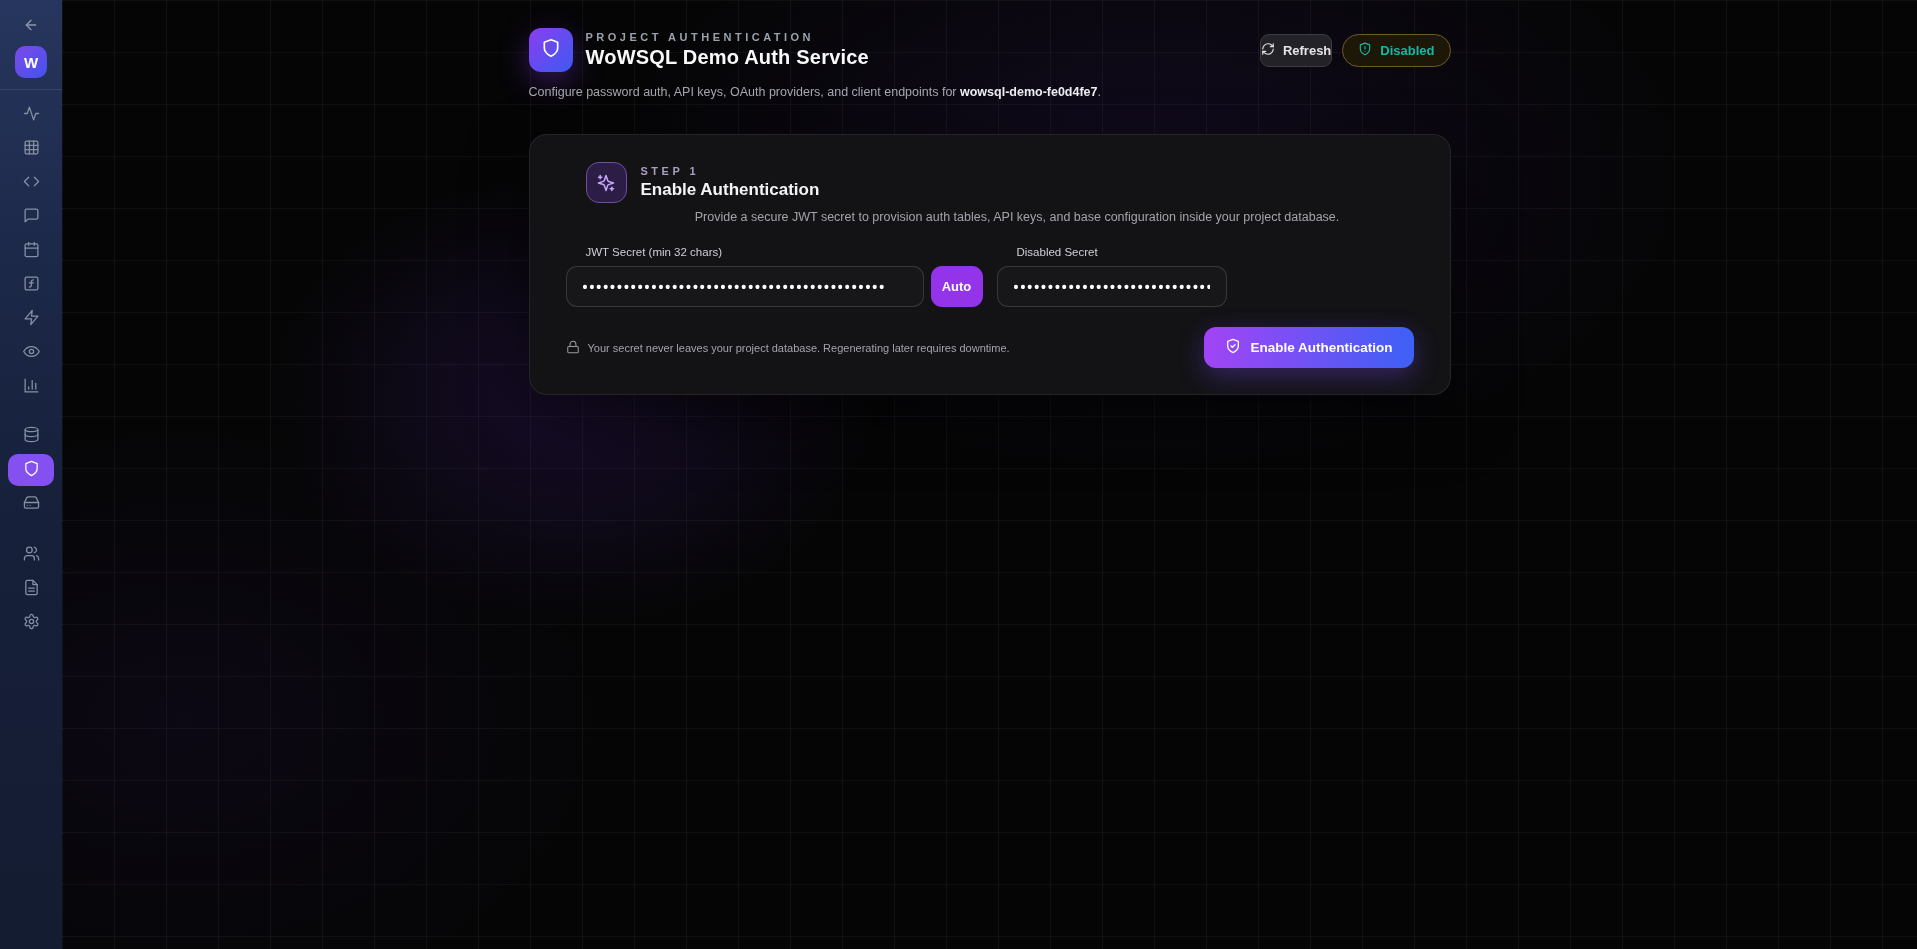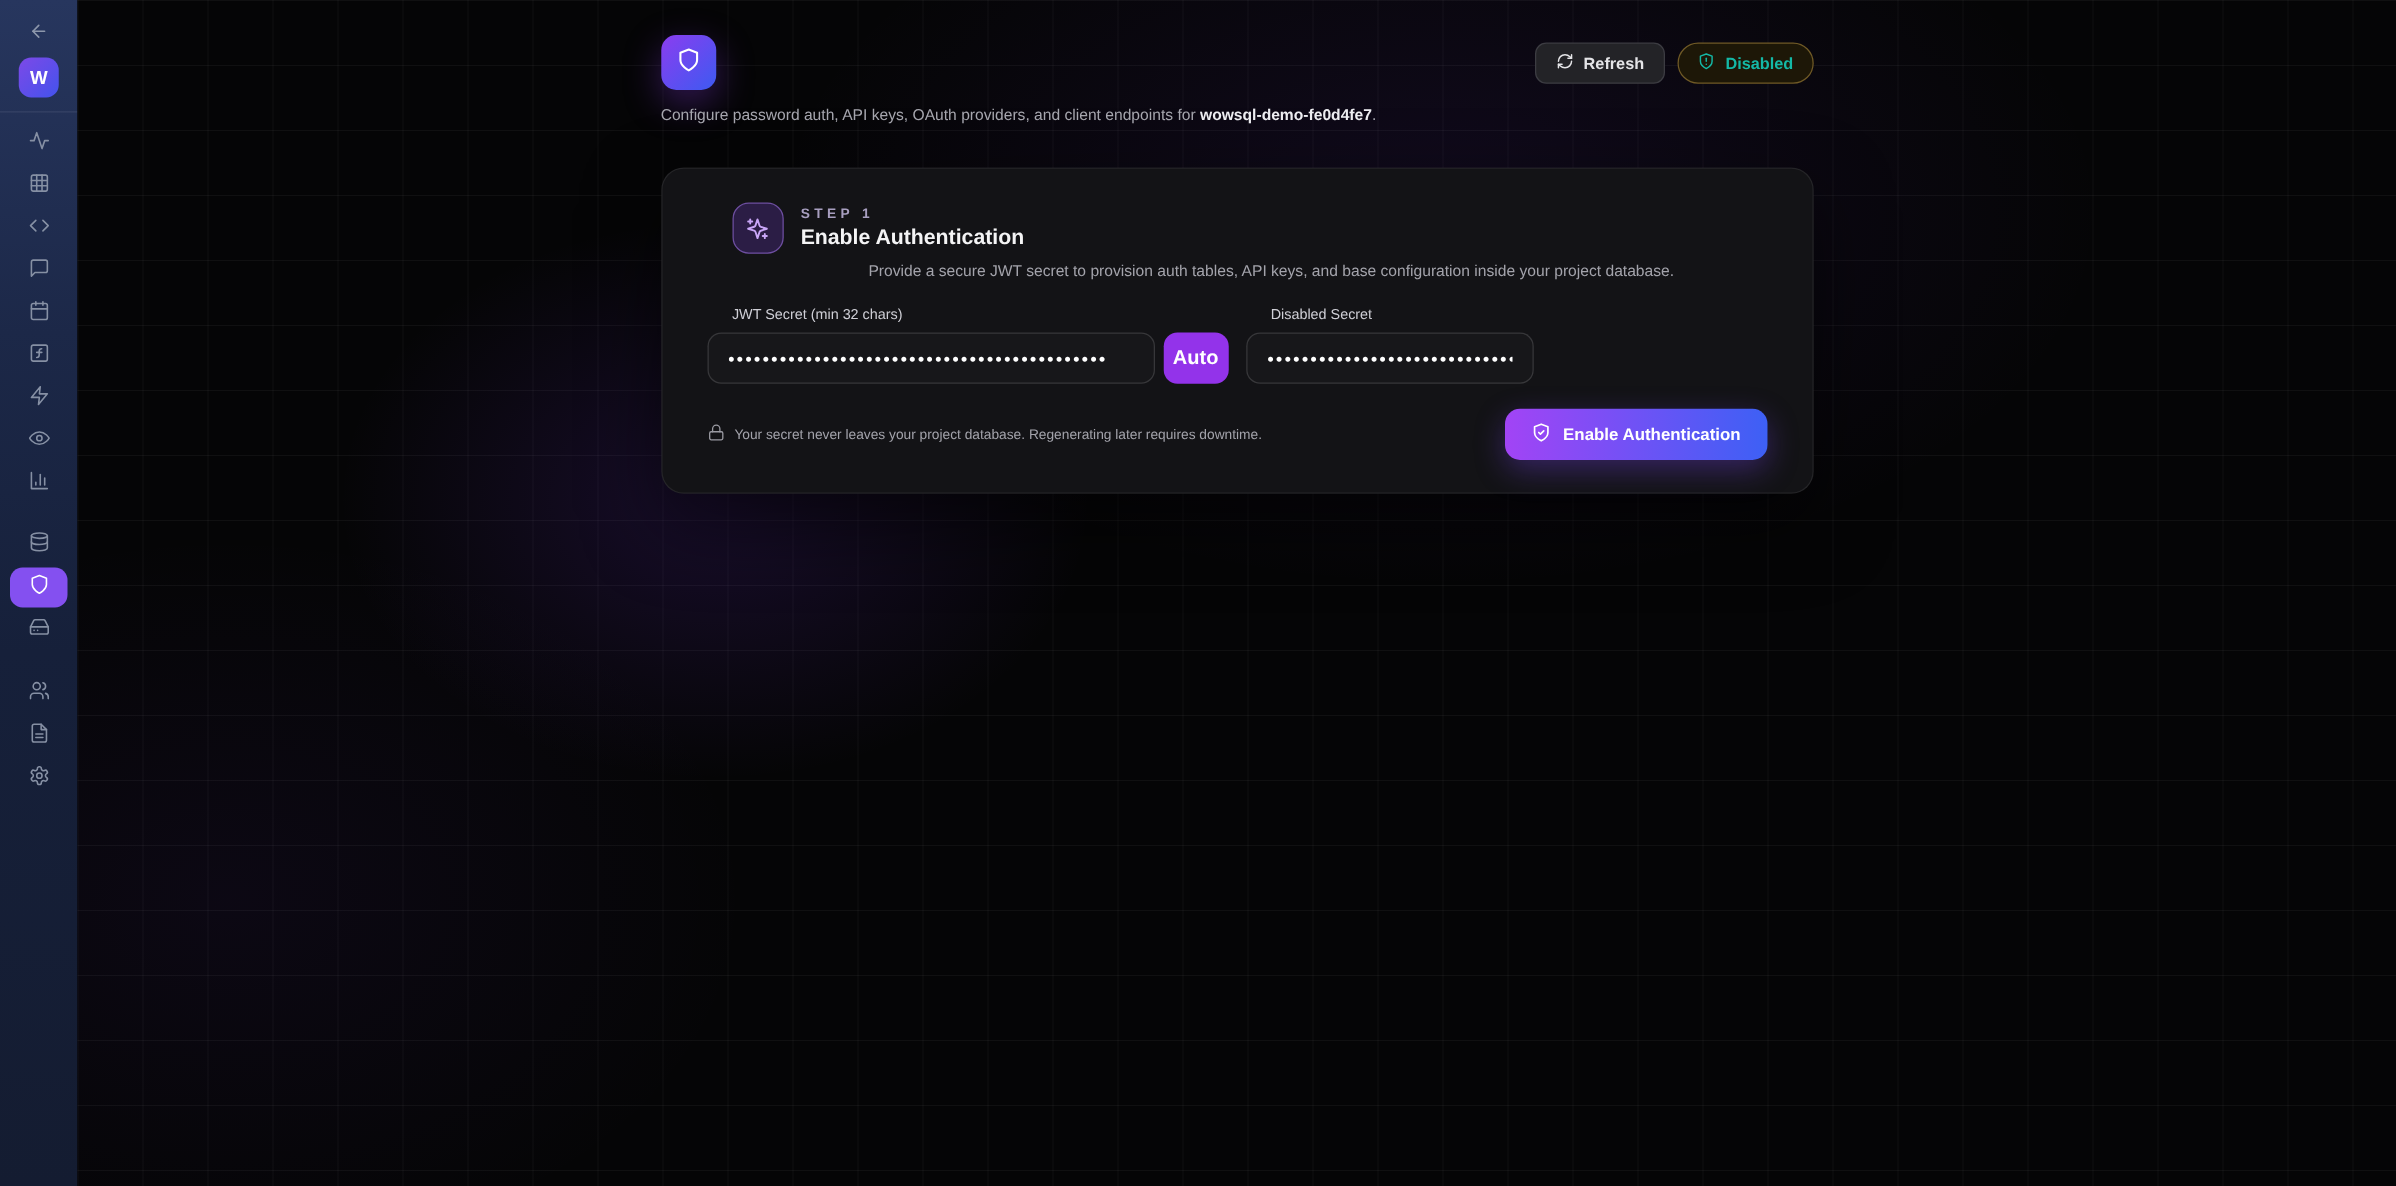--- a/index.html
+++ b/index.html
@@ -64,21 +64,21 @@
     margin-right:13px; flex:0 0 44px;
   }
   .header-icon svg { width:20px; height:20px; }
   .eyebrow {
     font-size:11px; font-weight:bold; letter-spacing:3.5px;
     color:#9aa1ab; text-transform:uppercase;
   }
   .page-title { font-size:20px; font-weight:bold; color:#fafafa; margin-top:3px; letter-spacing:.2px; }
   .header-actions { margin-left:auto; display:flex; align-items:center; gap:10px; }
   .refresh-btn {
-    height:33px; padding:0 16px; border-radius:9px;
+    height:33px; padding:0 0; border-radius:9px;
     background:#232327; border:1px solid #3c3c42; color:#e4e4e7;
     font-family:"Liberation Sans",sans-serif; font-size:13px; font-weight:bold;
     display:flex; align-items:center; gap:8px; cursor:pointer;
   }
   .refresh-btn svg { width:14px; height:14px; }
   .status-badge {
     height:33px; padding:0 15px; border-radius:17px;
     background:#1d1707; border:1px solid #705a26; color:#14b8a6;
     font-size:13px; font-weight:bold;
     display:flex; align-items:center; gap:8px; cursor:pointer;
@@ -112,21 +112,21 @@
   .secret-input {
     flex:1; min-width:0; height:41px; border-radius:11px;
     background:#17171a; border:1px solid rgba(255,255,255,.14);
     color:#fff; font-family:"Liberation Sans",sans-serif;
     font-size:14px; font-weight:bold; letter-spacing:2px;
     padding:0 16px; outline:none;
   }
   .auto-btn {
     width:52px; height:41px; border-radius:11px; border:none;
     background:#9333ea; color:#fff; font-family:"Liberation Sans",sans-serif;
-    font-size:16px; font-weight:bold; cursor:pointer;
+    font-size:13px; font-weight:bold; cursor:pointer;
   }
 
   .card-footer { display:flex; align-items:center; justify-content:space-between; margin-top:20px; }
   .secret-note { display:flex; align-items:center; gap:8px; color:#a3a3ab; font-size:11px; }
   .secret-note svg { width:14px; height:14px; color:#9a9aa2; flex:0 0 14px; }
   .enable-btn {
     height:41px; padding:0 21px; border-radius:12px; border:none;
     background:linear-gradient(90deg,#a244f5,#3d60f5);
     color:#fff; font-family:"Liberation Sans",sans-serif;
     font-size:13.5px; font-weight:bold; cursor:pointer;
@@ -266,20 +266,24 @@
   <main class="main">
     <div class="content">
 
       <div class="header-top">
         <div class="header-icon">
           <span>
             <svg viewBox="0 0 24 24" width="20" height="20" fill="none" stroke="currentColor" stroke-width="2" stroke-linecap="round" stroke-linejoin="round">
                 <path d="M12 22s8-4 8-10V5l-8-3-8 3v7c0 6 8 10 8 10z"></path>
               </svg>
           </span>
+        </div>
+        <div class="header-titles">
+          <div class="eyebrow">PROJECT AUTHENTICATION</div>
+          <h1 class="page-title">WoWSQL Demo Auth Service</h1>
         </div>
         <div class="header-actions">
           <button class="refresh-btn">
             <span>
               <svg viewBox="0 0 24 24" width="14" height="14" fill="none" stroke="currentColor" stroke-width="2" stroke-linecap="round" stroke-linejoin="round">
                   <path d="M3 12a9 9 0 0 1 9-9 9.75 9.75 0 0 1 6.74 2.74L21 8"></path>
                   <path d="M21 3v5h-5"></path>
                   <path d="M21 12a9 9 0 0 1-9 9 9.75 9.75 0 0 1-6.74-2.74L3 16"></path>
                   <path d="M3 21v-5h5"></path>
                 </svg>

